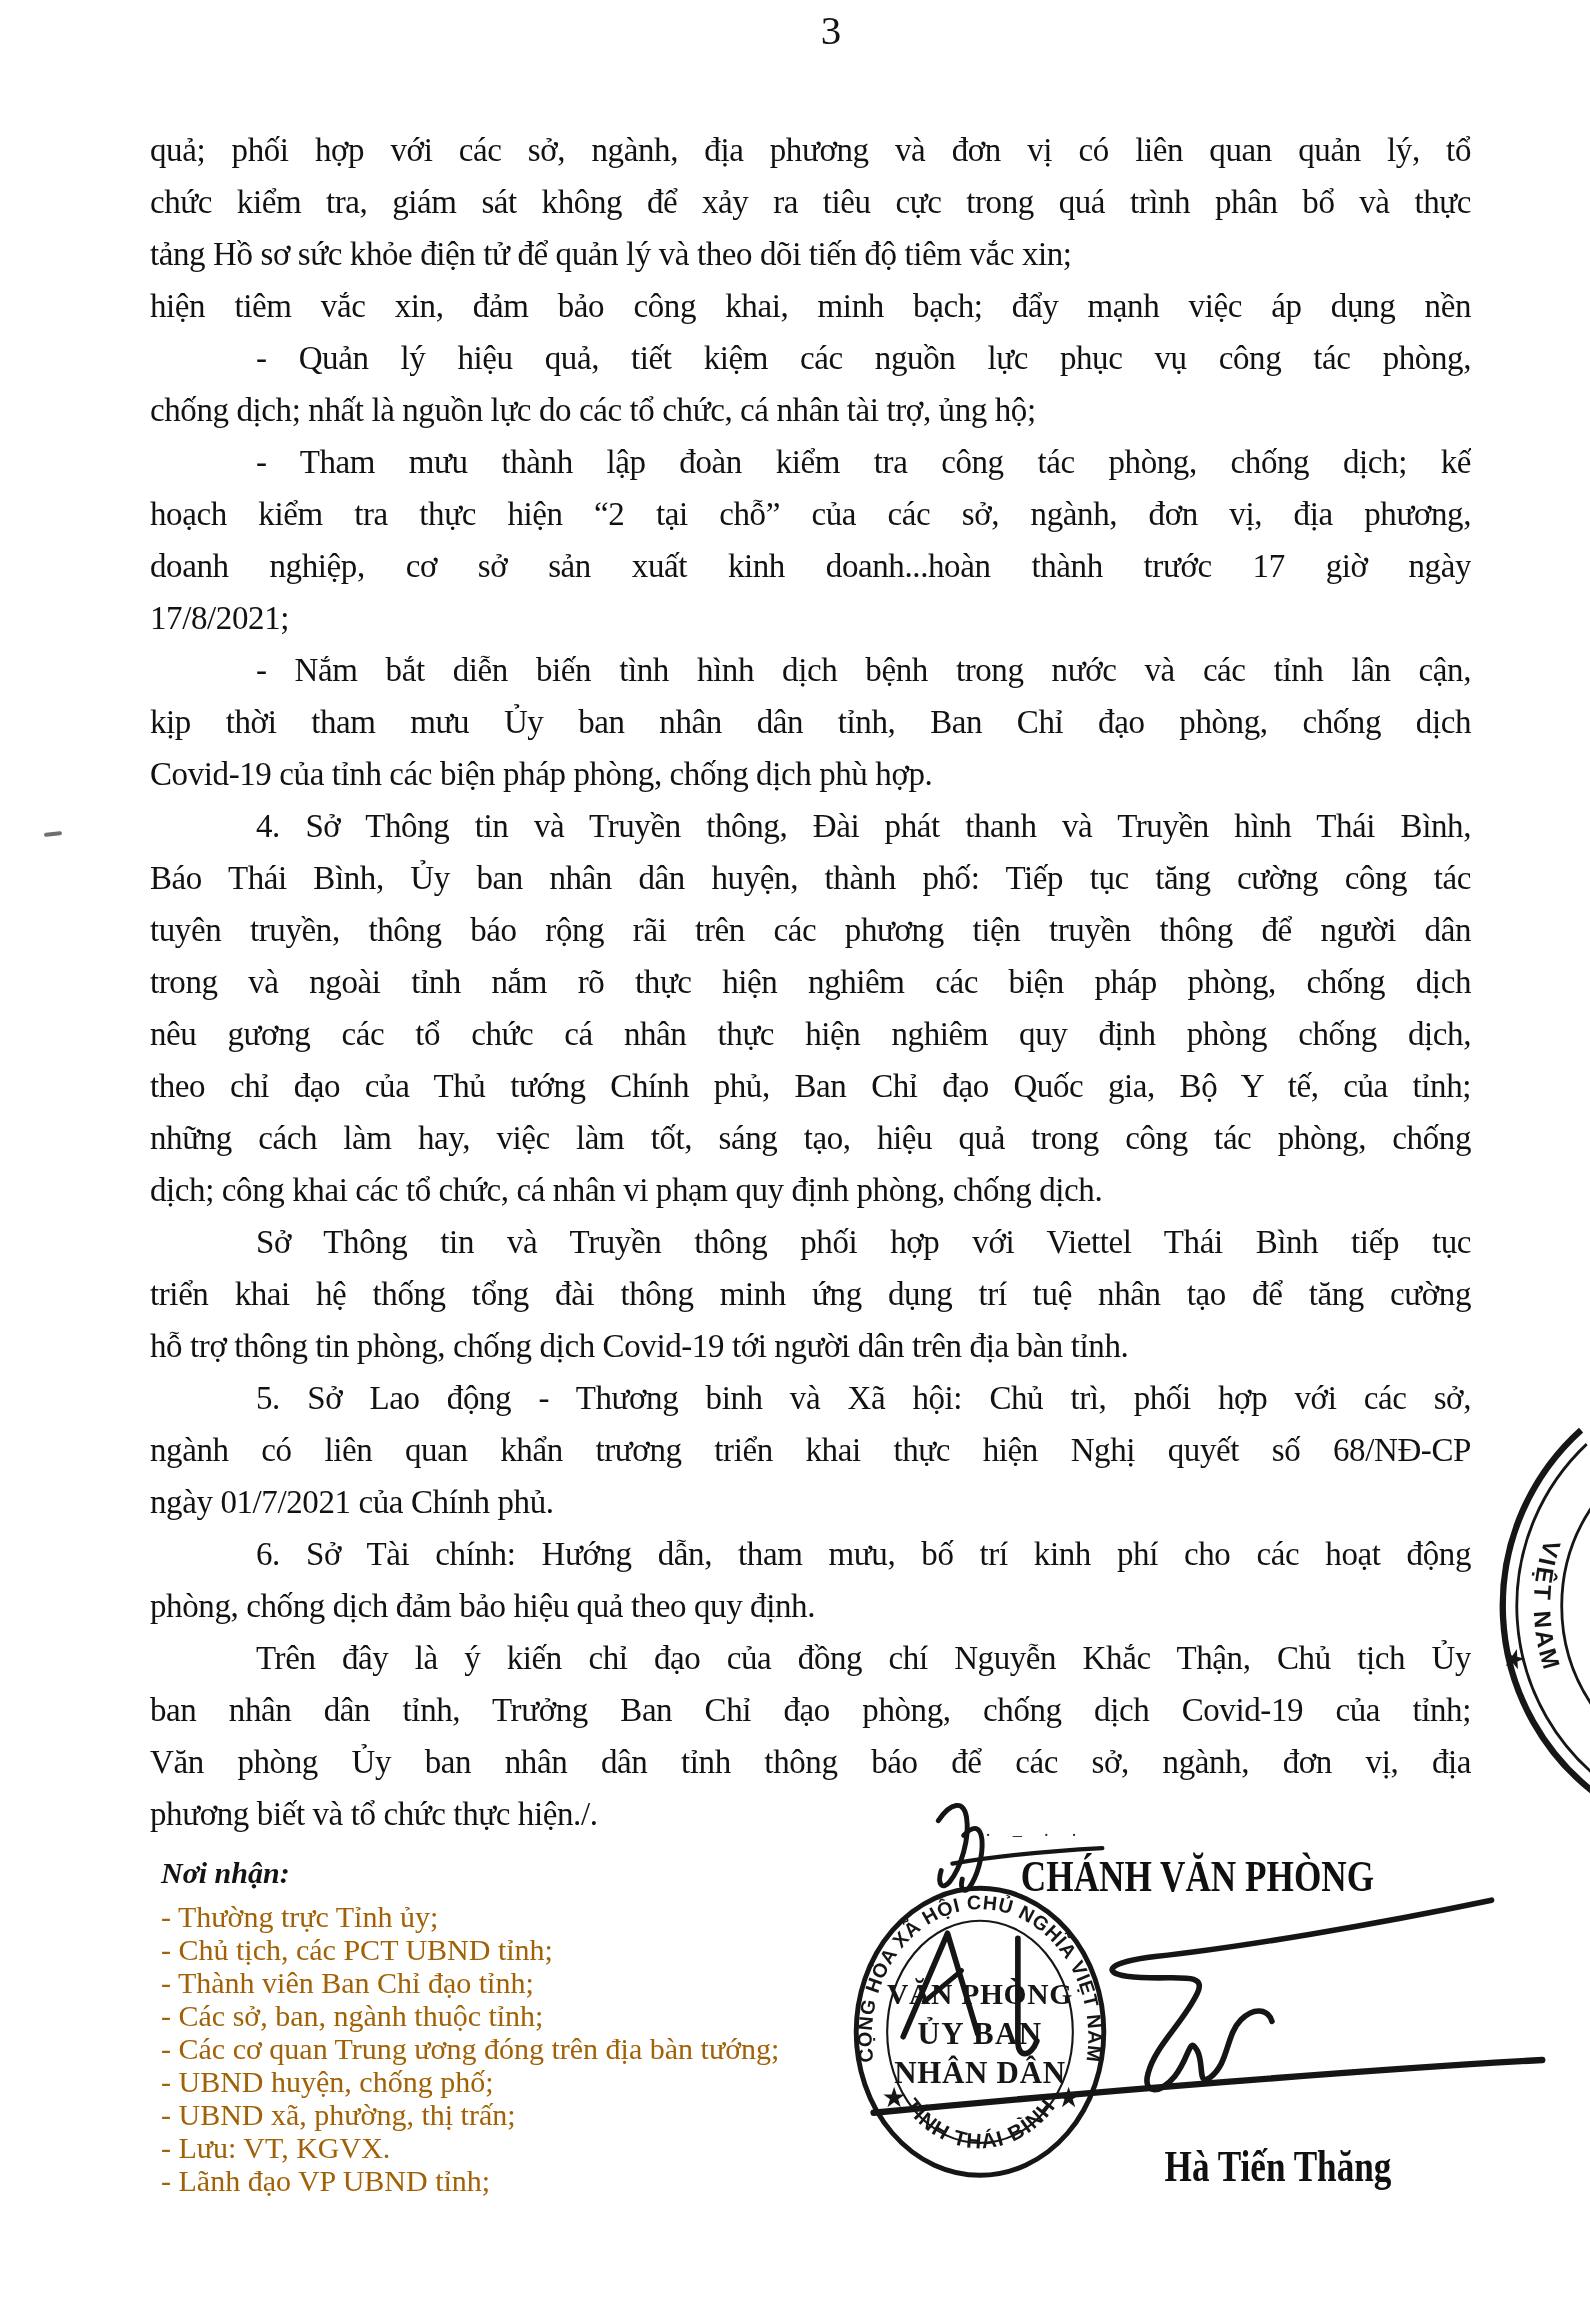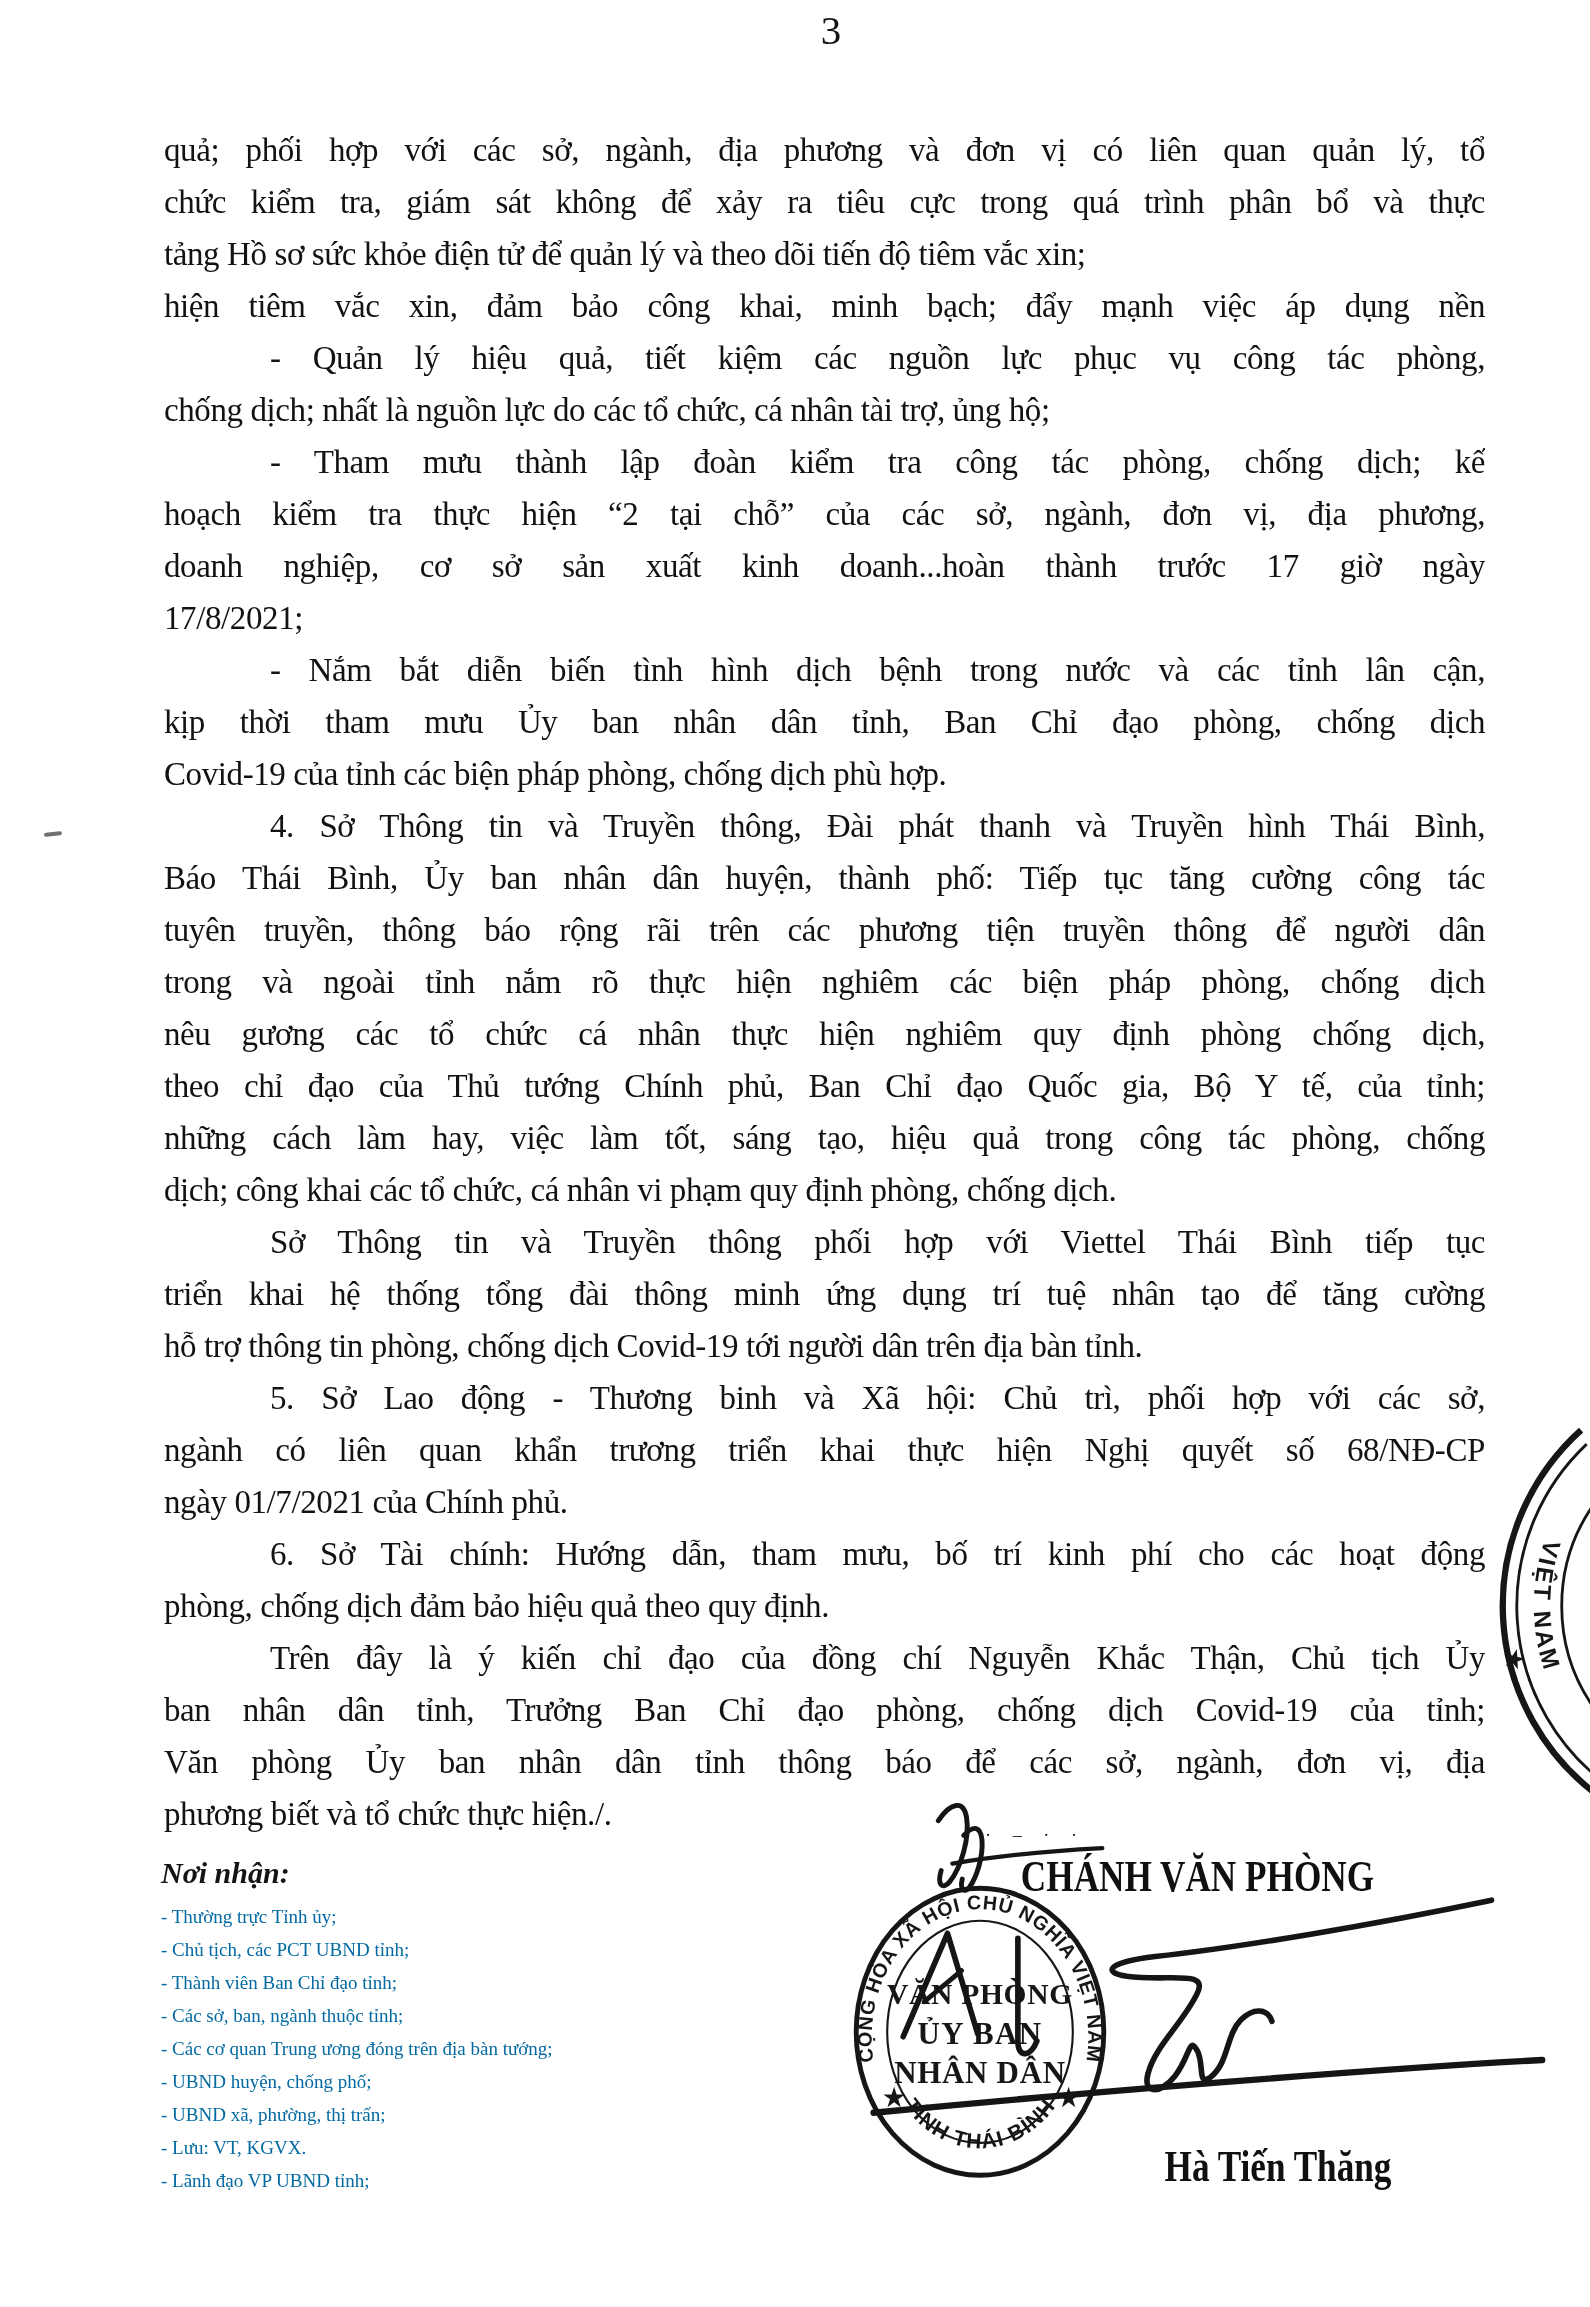--- a/index.html
+++ b/index.html
@@ -9,42 +9,42 @@
     background:#ffffff;
     font-family:"Liberation Serif","DejaVu Serif",serif;
     color:#121212;
     overflow:hidden;
   }
   .page-number{
     position:absolute;left:771px;top:5.6px;width:120px;
     text-align:center;font-size:41px;color:#141414;
   }
   .body-text{
-    position:absolute;left:164px;top:124px;width:1321px;
+    position:absolute;left:150px;top:124px;width:1321px;
     font-size:33px;line-height:52px;letter-spacing:-0.4px;
     color:#121212;
   }
   .paragraph{margin:0;}
   .line{
     text-align:justify;
     -moz-text-align-last:justify;
     text-align-last:justify;
     height:52px;overflow:hidden;white-space:normal;
   }
   .line.last{ text-align-last:left; -moz-text-align-last:left; }
   .line.first-indent{ text-indent:106px; }
   .recipients{
     position:absolute;left:161px;top:1856px;width:704px;
   }
   .recipients-header{
     font-size:30px;font-weight:bold;font-style:italic;color:#141414;font-family:Liberation Serif, serif;
   }
   .recipients-list{
     list-style:none;margin:10px 0 0 0;padding:0;
-    font-size:19px;line-height:33px;color:#0369a1;
+    font-size:30px;line-height:33px;color:#a16207;
   }
   .sign-title{
     position:absolute;left:972px;top:1851px;width:451px;
     text-align:center;font-size:44px;font-weight:bold;
     transform:scaleX(0.8);transform-origin:50% 50%;
     letter-spacing:0px;color:#101010;white-space:nowrap;
   }
   .sign-dots{
     position:absolute;left:985px;top:1825px;width:211px;
     font-size:18.3px;letter-spacing:8.5px;color:#2e2e2e;

